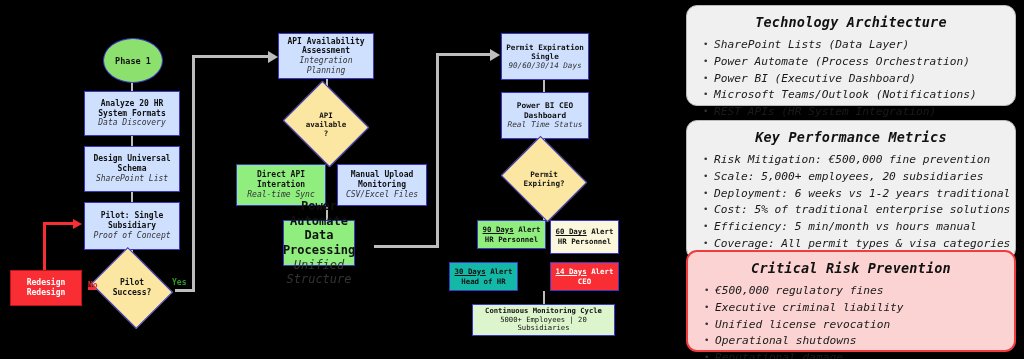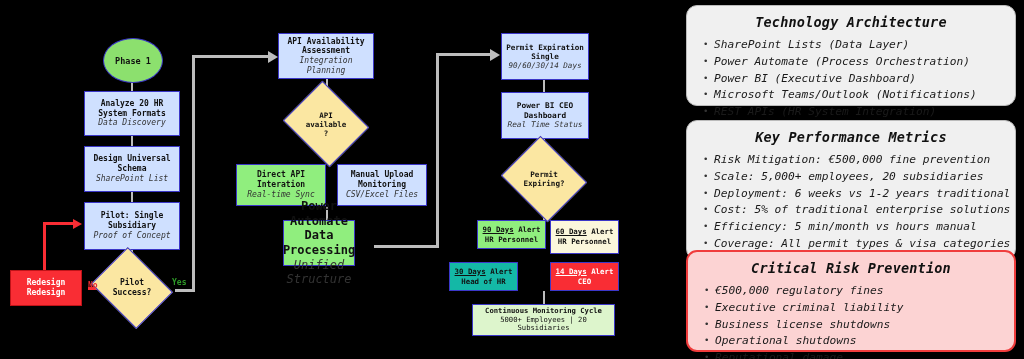--- a/index.html
+++ b/index.html
@@ -238,19 +238,19 @@
       <li>Efficiency: 5 min/month vs hours manual</li>
       <li>Coverage: All permit types &amp; visa categories</li>
     </ul>
   </div>
 
   <div class="panel p-red" style="left:686px;top:250px;width:330px;height:102px;">
     <h2>Critical Risk Prevention</h2>
     <ul>
       <li>€500,000 regulatory fines</li>
       <li>Executive criminal liability</li>
-      <li>Business license shutdowns</li>
+      <li>Unified license revocation</li>
       <li>Operational shutdowns</li>
       <li>Reputational damage</li>
     </ul>
   </div>
 
 </div>
 
 </body></html>

